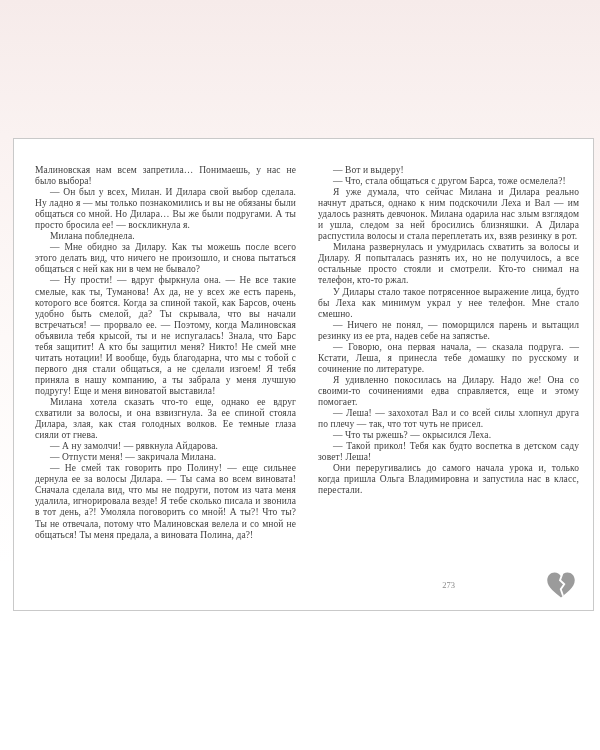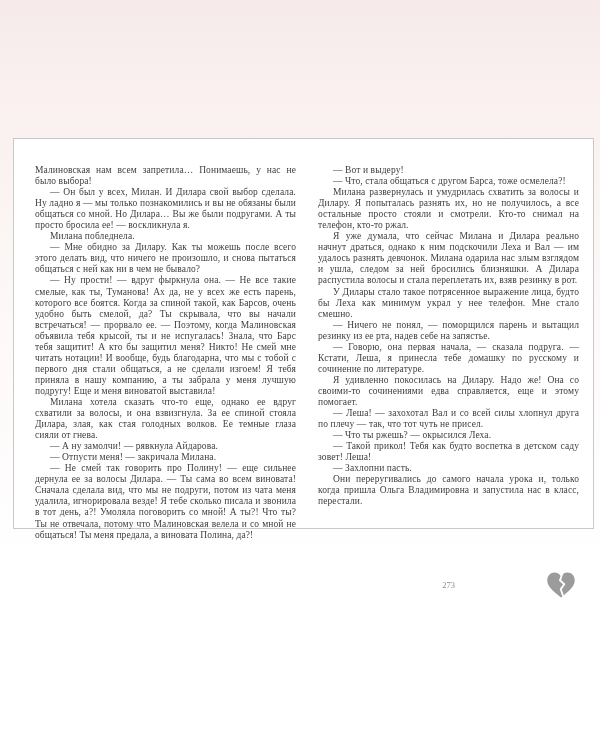--- a/index.html
+++ b/index.html
@@ -2,21 +2,21 @@
 <html><head>
 <meta charset="utf-8">
 <style>
   html,body{margin:0;padding:0;}
   body{
     width:600px;height:750px;position:relative;overflow:hidden;
     background:linear-gradient(180deg,#f6ebea 0%,#faf2f1 18%,#fdf9f8 45%,#ffffff 75%,#ffffff 100%);
     font-family:"Liberation Serif","DejaVu Serif",serif;
   }
   .book-page{
-    position:absolute;left:13px;top:138px;width:581px;height:391px;
+    position:absolute;left:13px;top:138px;width:581px;height:473px;
     background:#ffffff;border:1px solid #c9c9c9;box-sizing:border-box;
   }
   .text-col{
     position:absolute;top:26px;width:261px;
     font-size:9.5px;line-height:11.05px;text-align:justify;
     color:#3e3e3e;letter-spacing:0.1px;
   }
   .text-col p{margin:0;text-indent:15px;}
   .text-col.first-no-indent p:first-child{text-indent:0;}
   .col-left{left:21px;}
@@ -43,30 +43,29 @@
       <p>— Ну прости! — вдруг фыркнула она. — Не все такие смелые, как ты, Туманова! Ах да, не у всех же есть парень, которого все боятся. Когда за спиной такой, как Барсов, очень удобно быть смелой, да? Ты скрывала, что вы начали встречаться! — прорвало ее. — Поэтому, когда Малиновская объявила тебя крысой, ты и не испугалась! Знала, что Барс тебя защитит! А кто бы защитил меня? Никто! Не смей мне читать нотации! И вообще, будь благодарна, что мы с тобой с первого дня стали общаться, а не сделали изгоем! Я тебя приняла в нашу компанию, а ты забрала у меня лучшую подругу! Еще и меня виноватой выставила!</p>
       <p>Милана хотела сказать что-то еще, однако ее вдруг схватили за волосы, и она взвизгнула. За ее спиной стояла Дилара, злая, как стая голодных волков. Ее темные глаза сияли от гнева.</p>
       <p>— А ну замолчи! — рявкнула Айдарова.</p>
       <p>— Отпусти меня! — закричала Милана.</p>
       <p>— Не смей так говорить про Полину! — еще сильнее дернула ее за волосы Дилара. — Ты сама во всем виновата! Сначала сделала вид, что мы не подруги, потом из чата меня удалила, игнорировала везде! Я тебе сколько писала и звонила в тот день, а?! Умоляла поговорить со мной! А ты?! Что ты? Ты не отвечала, потому что Малиновская велела и со мной не общаться! Ты меня предала, а виновата Полина, да?!</p>
     </div>
 
   <div class="text-col col-right">
       <p>— Вот и выдеру!</p>
       <p>— Что, стала общаться с другом Барса, тоже осмелела?!</p>
+      <p>Я уже думала, что сейчас Милана и Дилара реально начнут драться, однако к ним подскочили Леха и Вал — им удалось разнять девчонок. Милана одарила нас злым взглядом и ушла, следом за ней бросились близняшки. А Дилара распустила волосы и стала переплетать их, взяв резинку в рот.</p>
       <p>Милана развернулась и умудрилась схватить за волосы и Дилару. Я попыталась разнять их, но не получилось, а все остальные просто стояли и смотрели. Кто-то снимал на телефон, кто-то ржал.</p>
-      <p>Я уже думала, что сейчас Милана и Дилара реально начнут драться, однако к ним подскочили Леха и Вал — им удалось разнять девчонок. Милана одарила нас злым взглядом и ушла, следом за ней бросились близняшки. А Дилара распустила волосы и стала переплетать их, взяв резинку в рот.</p>
       <p>У Дилары стало такое потрясенное выражение лица, будто бы Леха как минимум украл у нее телефон. Мне стало смешно.</p>
       <p>— Ничего не понял, — поморщился парень и вытащил резинку из ее рта, надев себе на запястье.</p>
       <p>— Говорю, она первая начала, — сказала подруга. — Кстати, Леша, я принесла тебе домашку по русскому и сочинение по литературе.</p>
       <p>Я удивленно покосилась на Дилару. Надо же! Она со своими-то сочинениями едва справляется, еще и этому помогает.</p>
       <p>— Леша! — захохотал Вал и со всей силы хлопнул друга по плечу — так, что тот чуть не присел.</p>
       <p>— Что ты ржешь? — окрысился Леха.</p>
       <p>— Такой прикол! Тебя как будто воспетка в детском саду зовет! Леша!</p>
-      <p>— Захлопни пасть.</p>
       <p>Они переругивались до самого начала урока и, только когда пришла Ольга Владимировна и запустила нас в класс, перестали.</p>
     </div>
 
 
   <div class="pagenum pagenum-right">273</div>
 
   <div class="heart-wrap">
     <svg viewBox="0 0 24 22" xmlns="http://www.w3.org/2000/svg" aria-hidden="true">
       <path fill="#9b9b9b" d="M12 21 C8 17.5 1 13 1 7.2 C1 3.6 3.6 1 6.8 1 C9 1 10.9 2.2 12 4 C13.1 2.2 15 1 17.2 1 C20.4 1 23 3.6 23 7.2 C23 13 16 17.5 12 21 Z"></path>
       <polyline points="13.2,1.6 11.2,7.2 14.6,10.4 11.8,14.4 13.6,19.6" fill="none" stroke="#ffffff" stroke-width="1.5" stroke-linejoin="miter"></polyline>

